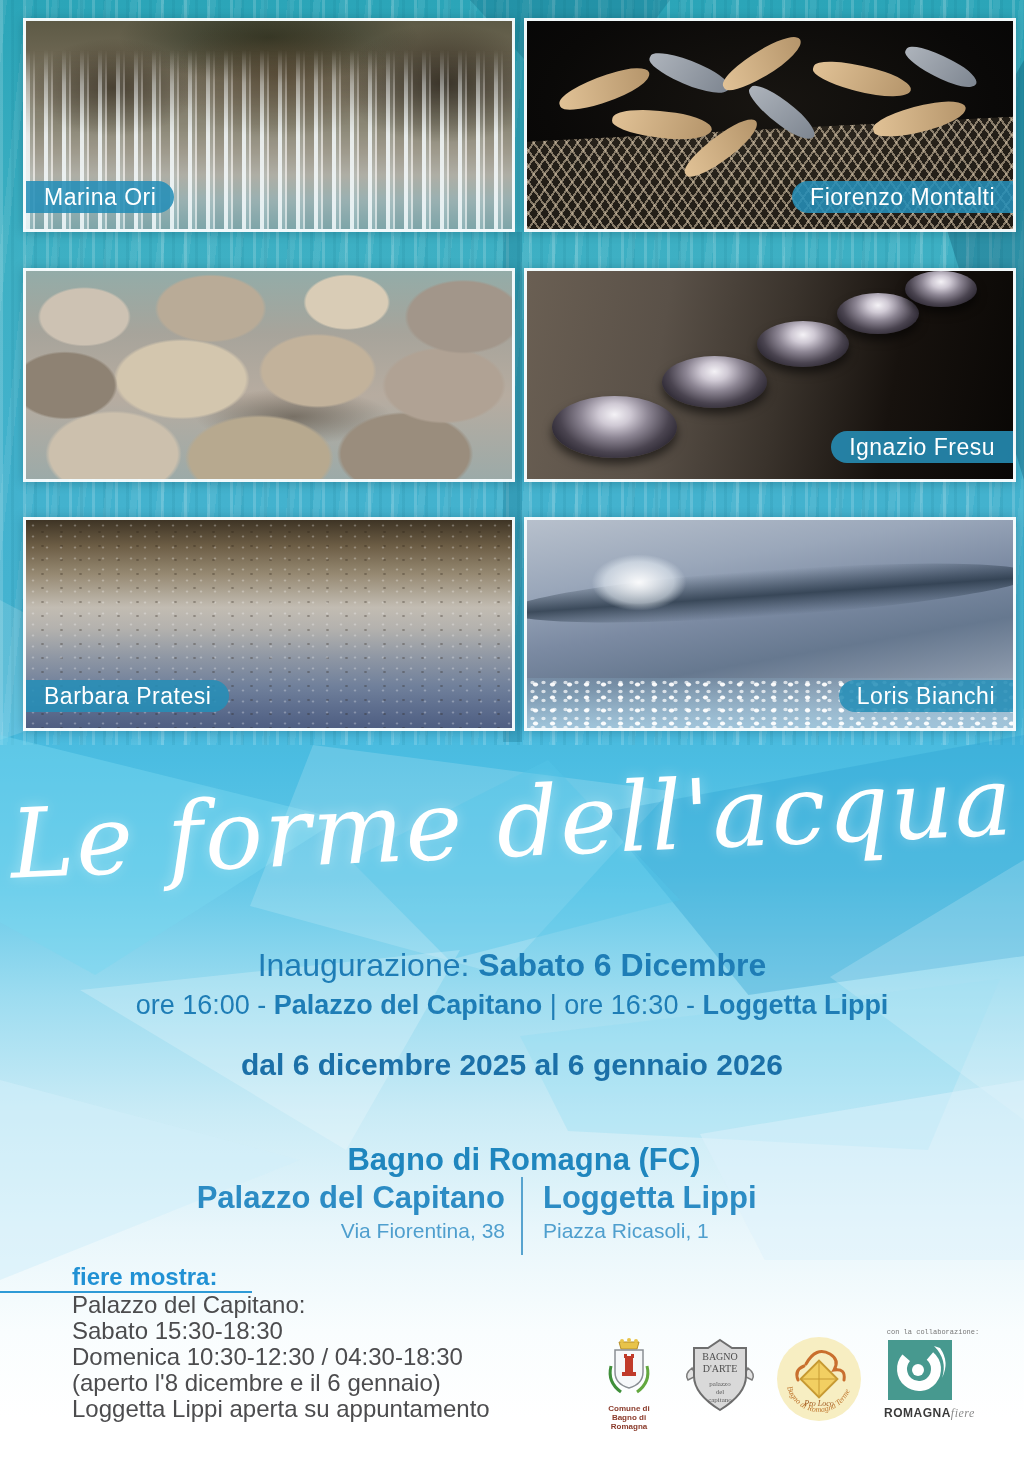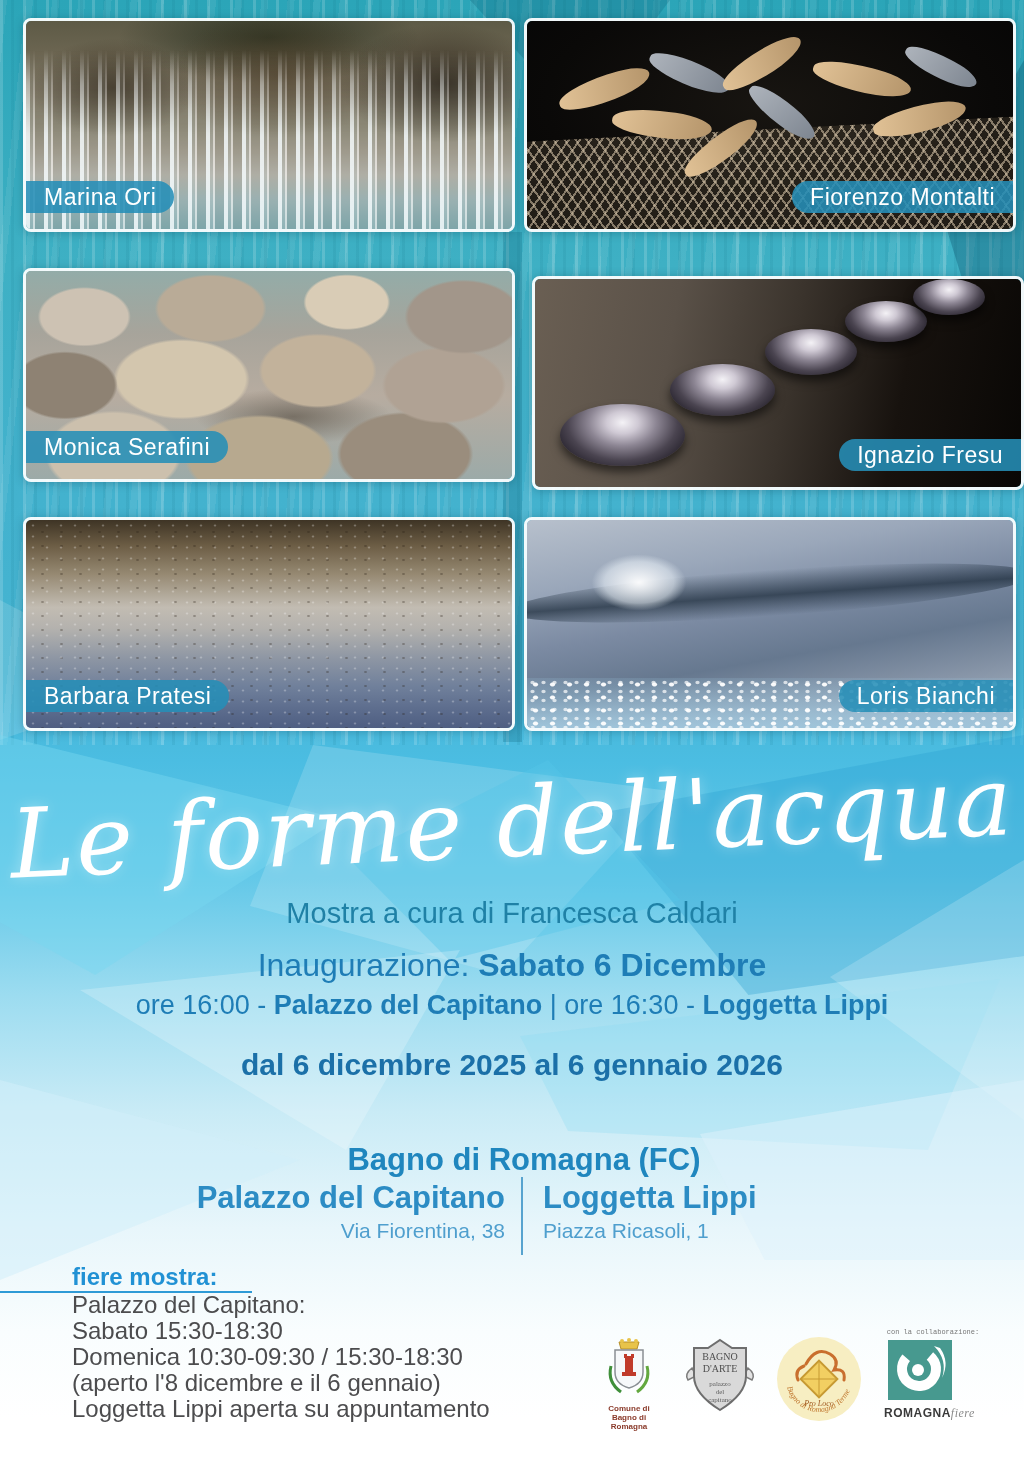--- a/index.html
+++ b/index.html
@@ -16,21 +16,21 @@
     position:absolute;left:0;top:0;width:1024px;height:745px;
     background:
       repeating-linear-gradient(90deg, rgba(255,255,255,.16) 0 3px, transparent 3px 11px,
         rgba(13,105,125,.10) 11px 14px, transparent 14px 23px),
       repeating-linear-gradient(96deg, rgba(255,255,255,.07) 0 7px, transparent 7px 26px);
     z-index:1;
   }
   .f{position:absolute;z-index:1;}
   .tile{
     position:absolute;width:492px;height:214px;box-sizing:border-box;
-    border:3px solid rgba(255,255,255,.93);border-radius:8px;overflow:hidden;
+    border:3px solid rgba(255,255,255,.93);border-radius:0;overflow:hidden;
     box-shadow:0 1px 10px rgba(0,50,70,.28);z-index:2;
   }
   .t1{left:23px;top:18px}.t2{left:524px;top:18px}
   .t3{left:23px;top:268px}.t4{left:524px;top:268px}
   .t5{left:23px;top:517px}.t6{left:524px;top:517px}
   .layer{position:absolute;inset:0;}
   
   .art1{background:linear-gradient(180deg,#5d5a46 0%,#6e6753 18%,#7d7460 34%,#8d8672 50%,#a39b8a 62%,#b7b3a8 74%,#9fb6b6 86%,#7fa9ad 100%);}
   .art1 .rocks{background:
       radial-gradient(120px 70px at 18% 32%, rgba(60,50,35,.85), transparent 70%),
@@ -170,24 +170,23 @@
       <span class="fish g" style="left:375px;top:35px;width:78px;height:22px;transform:rotate(28deg)"></span>
       <span class="fish" style="left:150px;top:115px;width:88px;height:24px;transform:rotate(-35deg)"></span>
     </div>
     <figcaption class="pill right">Fiorenzo Montalti</figcaption>
   </figure>
 
   <figure class="tile t3" style="margin:0">
     <div class="layer art3">
       <div class="layer stones"></div>
     </div>
-    <figcaption class="pill left">Monica Serafini</figcaption>
-  </figure>
-
-  <figure class="tile t4" style="margin:8px">
+  </figure>
+
+  <figure class="tile t4" style="margin:0">
     <div class="layer art4">
       <div class="layer fence"></div>
       <span class="bowl" style="left:25px;top:125px;width:125px;height:62px"></span>
       <span class="bowl" style="left:135px;top:85px;width:105px;height:52px"></span>
       <span class="bowl" style="left:230px;top:50px;width:92px;height:46px"></span>
       <span class="bowl" style="left:310px;top:22px;width:82px;height:41px"></span>
       <span class="bowl" style="left:378px;top:0px;width:72px;height:36px"></span>
     </div>
     <figcaption class="pill right">Ignazio Fresu</figcaption>
   </figure>
@@ -202,41 +201,40 @@
   <figure class="tile t6" style="margin:0">
     <div class="layer art6">
       <div class="crest"></div>
       <div class="splash"></div>
       <div class="sparkle"></div>
     </div>
     <figcaption class="pill right">Loris Bianchi</figcaption>
   </figure>
 
   <h1 class="txt title-script" style="margin:0;position:absolute">Le forme dell'acqua</h1>
-  <p class="txt curator" style="margin:0;position:absolute">Mostra a cura di Francesca Caldari</p>
   <p class="txt inaug" style="margin:0;position:absolute"><span>Inaugurazione: </span><strong>Sabato 6 Dicembre</strong></p>
   <p class="txt times" style="margin:0;position:absolute"><span>ore 16:00 - </span><strong>Palazzo del Capitano</strong><span> | </span><span>ore 16:30 - </span><strong>Loggetta Lippi</strong></p>
   <p class="txt dates" style="margin:0;position:absolute">dal 6 dicembre 2025 al 6 gennaio 2026</p>
   <p class="txt city" style="margin:12px;position:absolute">Bagno di Romagna (FC)</p>
 
   <div class="venue venue-left">
     <div class="vname">Palazzo del Capitano</div>
     <div class="vaddr">Via Fiorentina, 38</div>
   </div>
   <div class="vdivider"></div>
   <div class="venue venue-right">
     <div class="vname">Loggetta Lippi</div>
     <div class="vaddr">Piazza Ricasoli, 1</div>
   </div>
 
   <div class="hline hours-heading">fiere mostra:</div>
   <div class="hours-rule"></div>
   <div class="hline hl0">Palazzo del Capitano:</div>
   <div class="hline hl1">Sabato 15:30-18:30</div>
-  <div class="hline hl2">Domenica 10:30-09:30 / 15:30-18:30</div>
+  <div class="hline hl2">Domenica 10:30-12:30 / 04:30-18:30</div>
   <div class="hline hl3">(aperto l'8 dicembre e il 6 gennaio)</div>
   <div class="hline hl4">Loggetta Lippi aperta su appuntamento</div>
 
   <div class="collab-note">con la collaborazione:</div>
 
   <div class="logo" style="left:600px;top:1336px;width:58px">
     <svg width="52" height="64" viewBox="0 0 52 64">
       <path d="M16 6 h20 l-2 7 h-16 z" fill="#e8c34a" stroke="#b8902a" stroke-width="1"></path>
       <circle cx="19" cy="5" r="2" fill="#e8c34a"></circle>
         <circle cx="26" cy="4" r="2" fill="#e8c34a"></circle>

